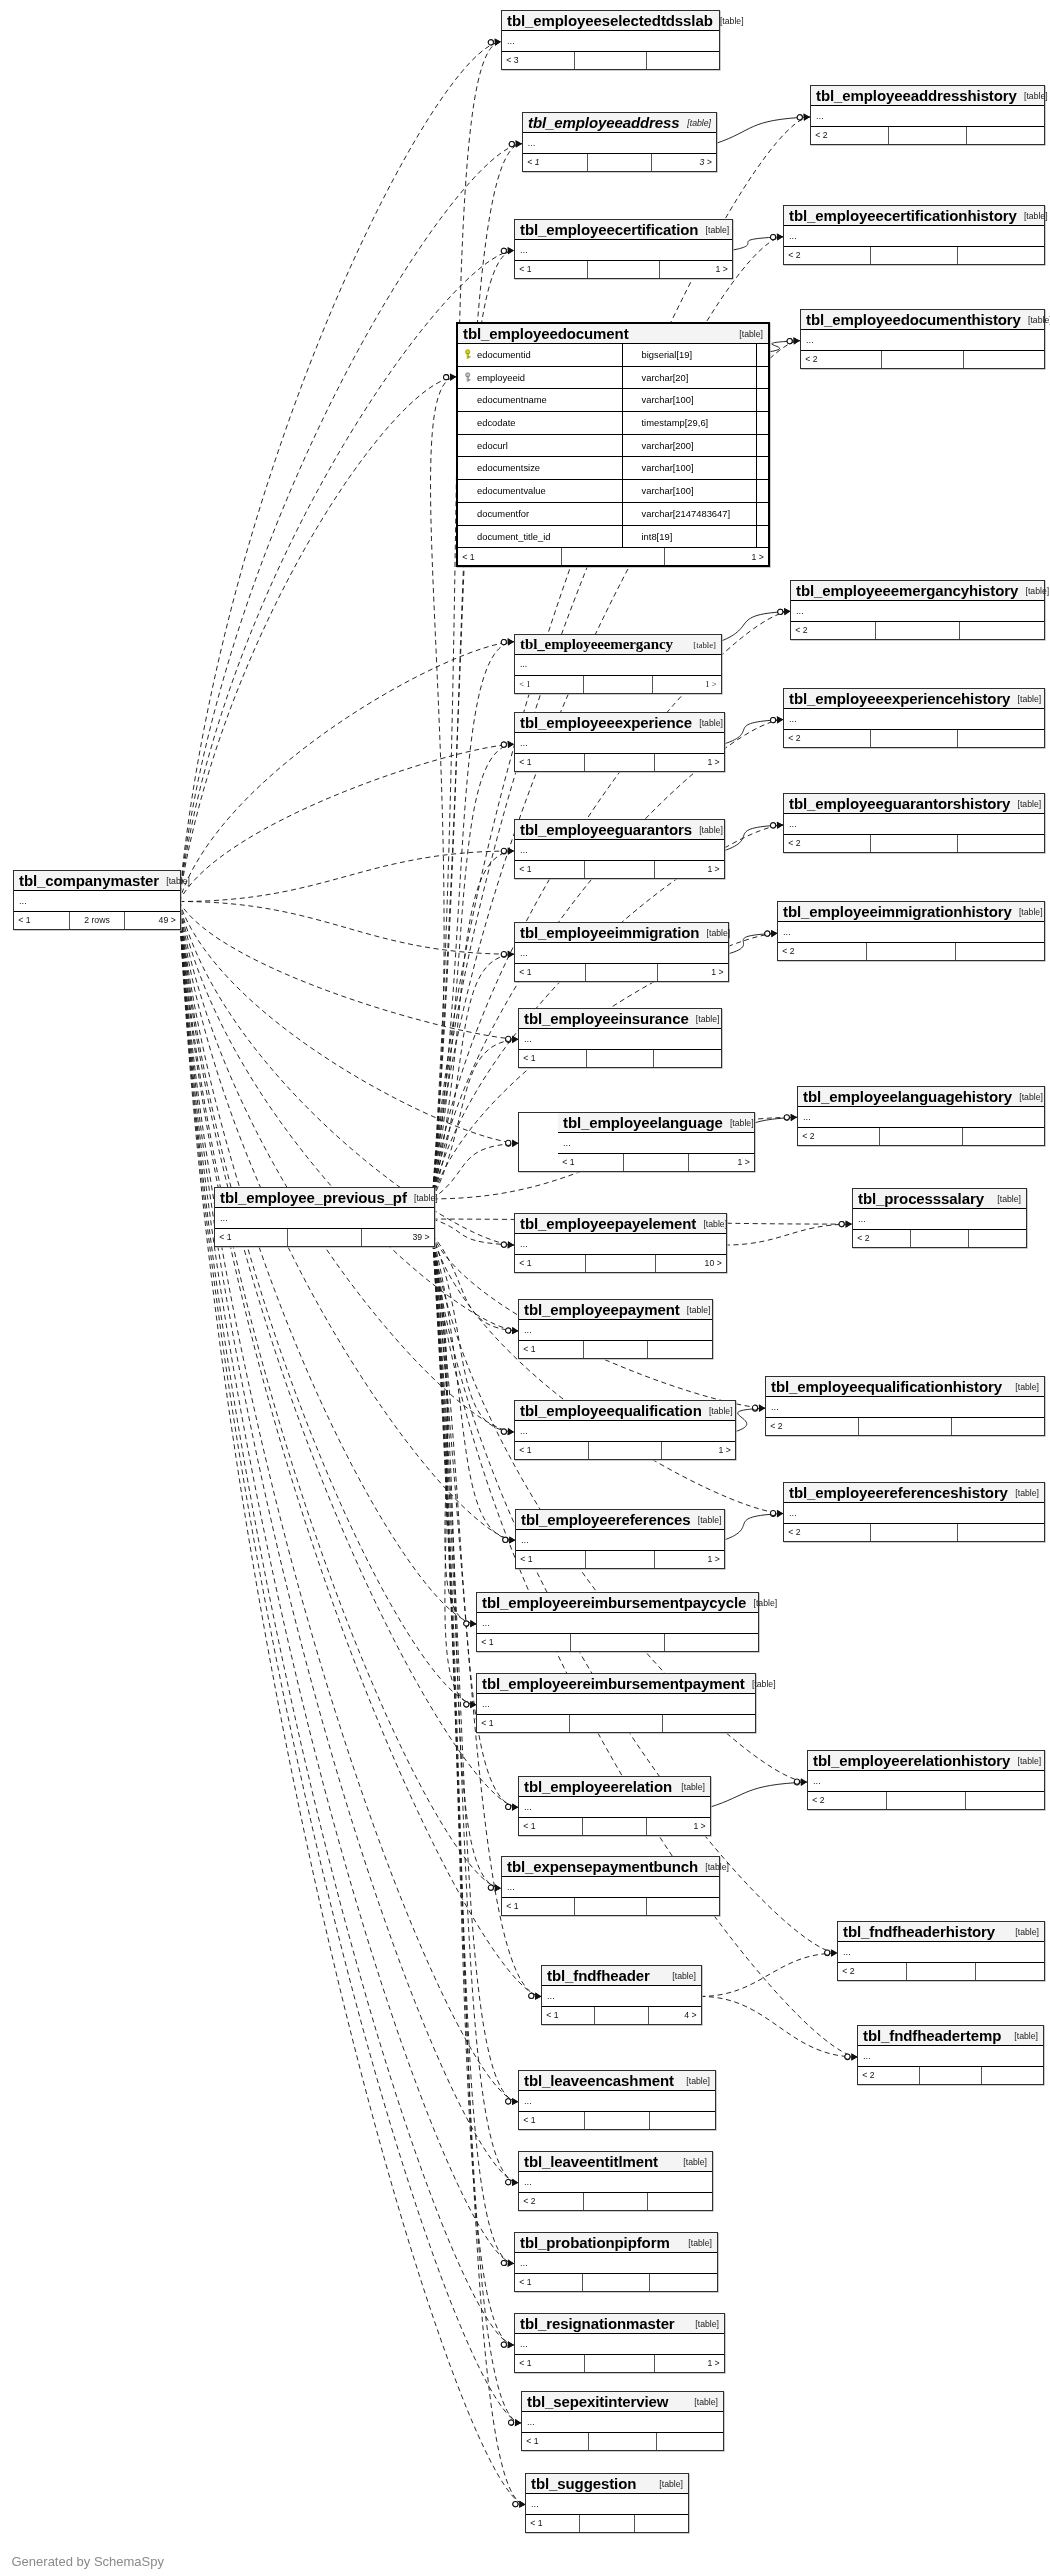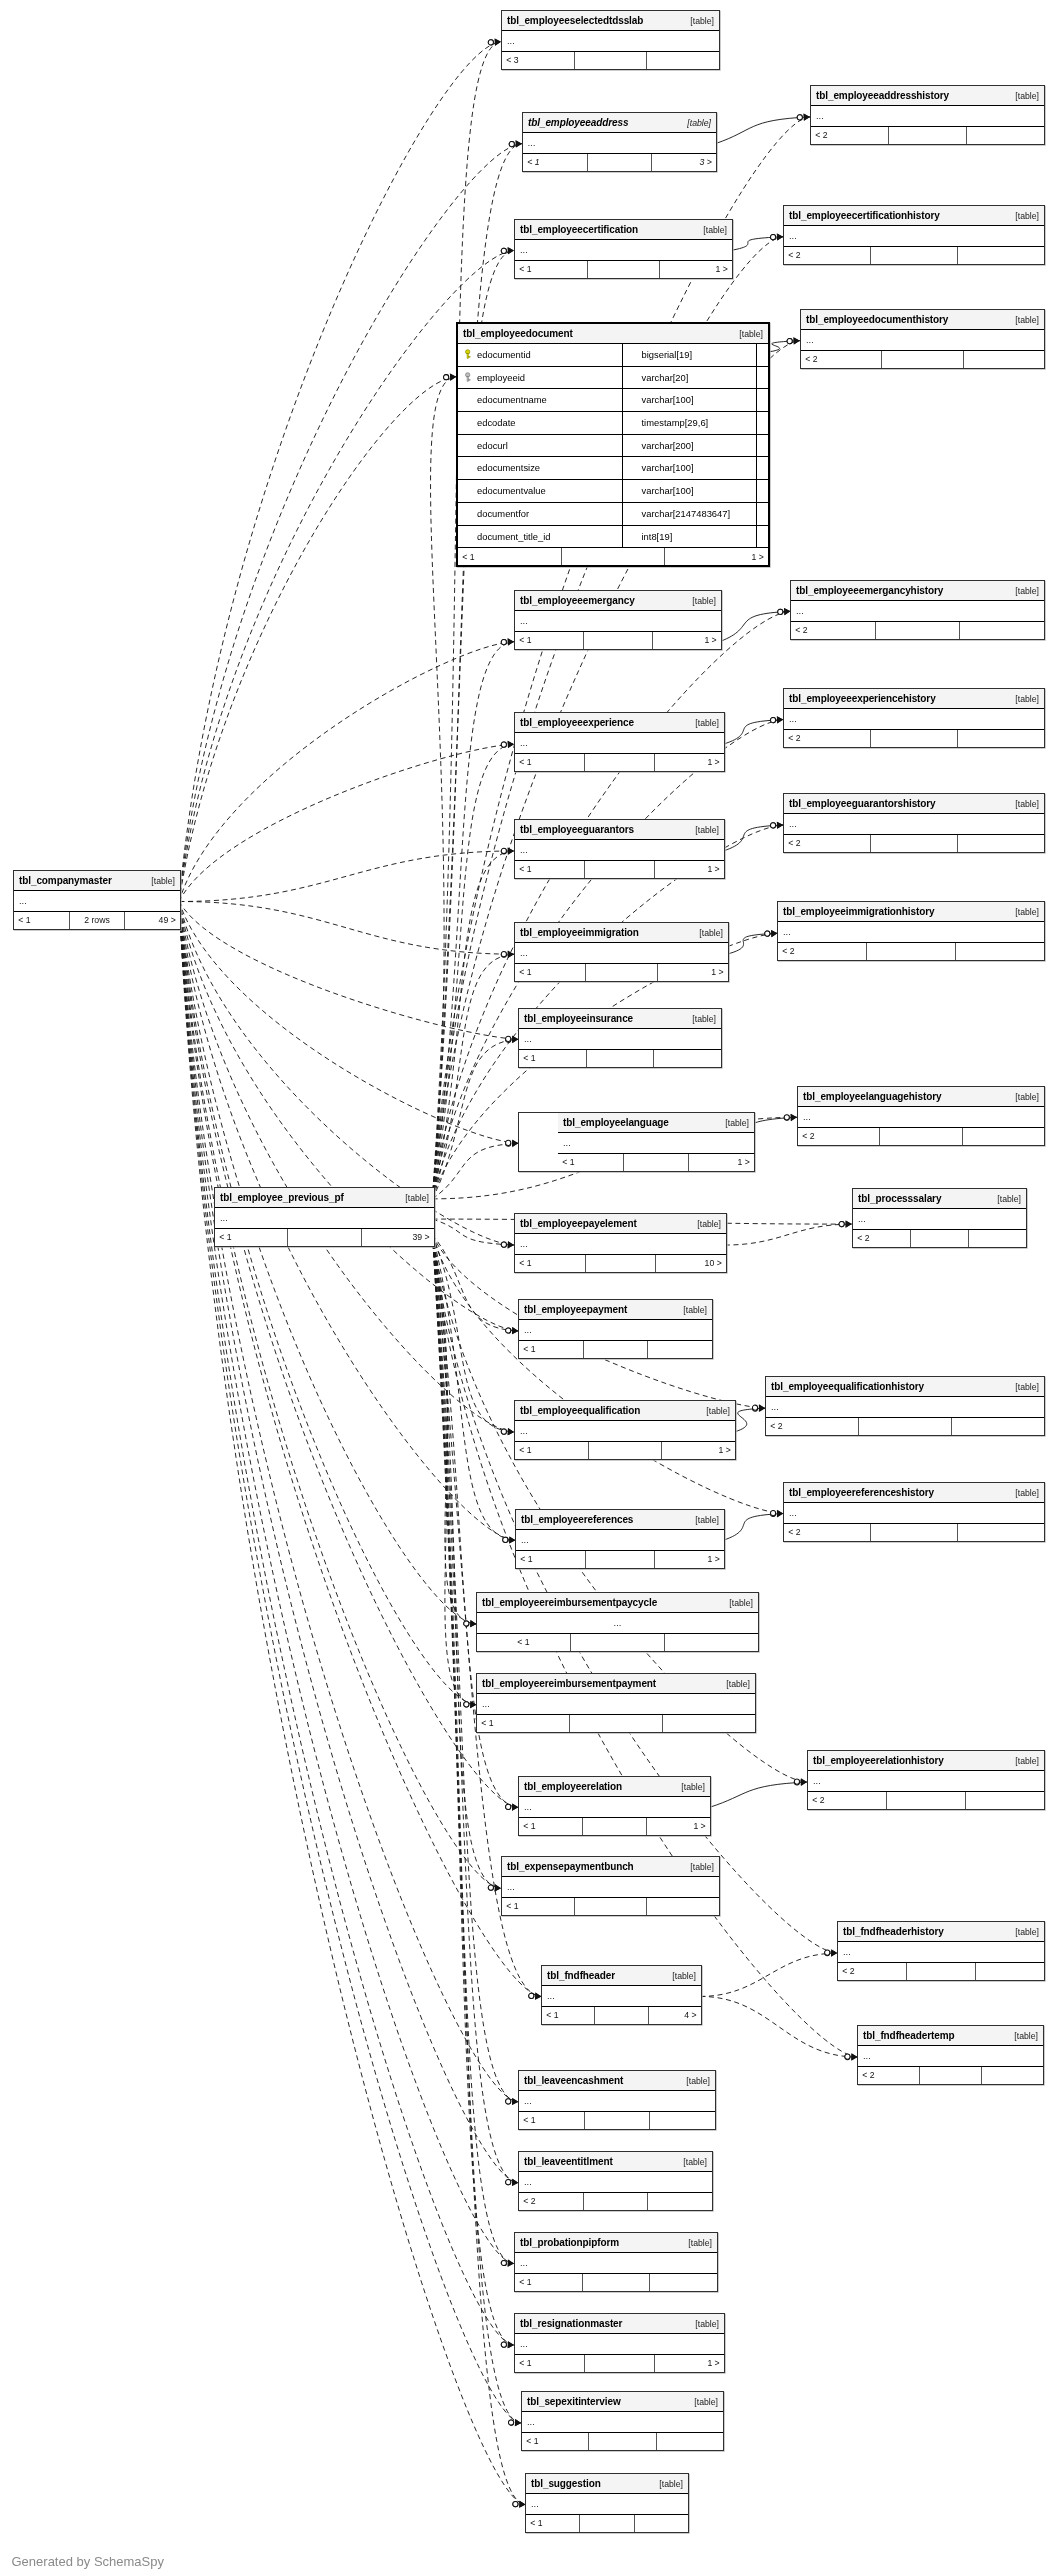--- a/index.html
+++ b/index.html
@@ -3,21 +3,21 @@
 <meta charset="utf-8">
 <style>
   html,body{margin:0;padding:0;background:#ffffff;}
   #canvas{position:relative;width:1051px;height:2576px;background:#ffffff;overflow:hidden;
           font-family:"Liberation Sans","DejaVu Sans",sans-serif;}
   #edges{position:absolute;left:0;top:0;width:1051px;height:2576px;}
   .tbox{position:absolute;background:#ffffff;border:1.4px solid #2f2f2f;box-shadow:0.7px 0.7px 0 #b5b5b5;}
   .tbox.focus{border:2.2px solid #000000;}
   .thead{display:flex;align-items:center;justify-content:space-between;height:19px;
          background:#f4f4f4;border-bottom:1.4px solid #000;padding:0 5px;}
-  .tname{font-weight:bold;font-size:10px;color:#000;white-space:nowrap;letter-spacing:-0.1px;}
+  .tname{font-weight:bold;font-size:15px;color:#000;white-space:nowrap;letter-spacing:-0.1px;}
   .ttag{font-size:8.7px;color:#1a1a1a;white-space:nowrap;margin-left:7.2px;}
   .dots{height:20px;line-height:19px;padding:0 5px;font-size:9.4px;color:#222;
         border-bottom:1.4px solid #000;}
   .degrow{display:flex;height:17.3px;font-size:8.7px;color:#111;}
   .degcell{flex:1;padding:1.4px 4.3px;line-height:14.4px;white-space:nowrap;}
   .degcell + .degcell{border-left:1.1px solid #555;}
   .degcell.r{text-align:right;}
   .degcell.c{text-align:center;}
   .colrow{display:flex;align-items:stretch;height:21.7px;border-bottom:1.1px solid #000;font-size:9.4px;color:#000;}
   .colrow:last-of-type{border-bottom:none;}
@@ -266,21 +266,21 @@
           <span class="tname">tbl_employeedocumenthistory</span>
           <span class="ttag">[table]</span>
         </div>
         <div class="dots">...</div>
         <div class="degrow">
           <span class="degcell ">&lt; 2</span>
           <span class="degcell c"></span>
           <span class="degcell r"></span>
         </div>
       </div>
-      <div class="tbox" style="left: 514px; top: 590px; width: 206px;">
+      <div class="tbox" style="left: 514px; top: 634px; width: 206px; font-family: Liberation Serif, serif;">
         <div class="thead">
           <span class="tname">tbl_employeeemergancy</span>
           <span class="ttag">[table]</span>
         </div>
         <div class="dots">...</div>
         <div class="degrow">
           <span class="degcell ">&lt; 1</span>
           <span class="degcell c"></span>
           <span class="degcell r">1 &gt;</span>
         </div>
@@ -506,21 +506,21 @@
           <span class="tname">tbl_employeereferenceshistory</span>
           <span class="ttag">[table]</span>
         </div>
         <div class="dots">...</div>
         <div class="degrow">
           <span class="degcell ">&lt; 2</span>
           <span class="degcell c"></span>
           <span class="degcell r"></span>
         </div>
       </div>
-      <div class="tbox" style="left: 476px; top: 1592px; width: 281px; text-align: center;">
+      <div class="tbox" style="left: 476px; top: 1592px; width: 281px;">
         <div class="thead">
           <span class="tname">tbl_employeereimbursementpaycycle</span>
           <span class="ttag">[table]</span>
         </div>
         <div class="dots">...</div>
         <div class="degrow">
           <span class="degcell ">&lt; 1</span>
           <span class="degcell c"></span>
           <span class="degcell r"></span>
         </div>

